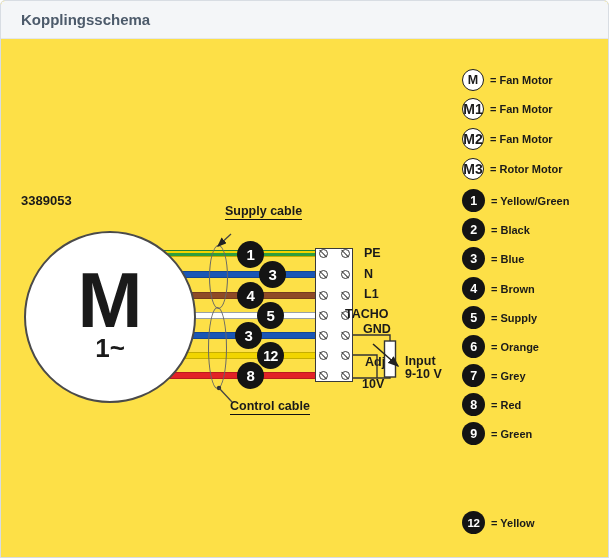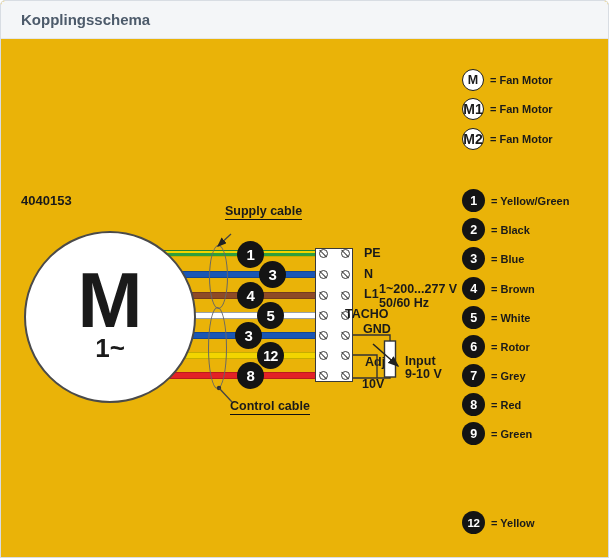--- a/index.html
+++ b/index.html
@@ -1,17 +1,17 @@
 <!DOCTYPE html>
 <html><head>
 <meta charset="utf-8">
 <style>
   html,body{margin:0;padding:0;background:#fff;}
   .page{position:relative;width:609px;height:558px;box-sizing:border-box;border:1px solid #d8dde3;
-        border-radius:5px 5px 0 0;background:#eab308;overflow:hidden;
+        border-radius:5px 5px 0 0;background:#fde047;overflow:hidden;
         font-family:"Liberation Sans","DejaVu Sans",sans-serif;color:#1a1a1a;}
   .header{position:absolute;left:0;top:0;width:100%;height:37px;background:#f4f6f8;
           border-bottom:1px solid #e3e6ea;border-radius:4px 4px 0 0;}
   .header-title{position:absolute;left:20px;top:10px;font-size:15px;font-weight:bold;color:#4d5b6b;}
 
   .diagram-text{position:absolute;font-weight:bold;font-size:12.5px;line-height:13px;white-space:nowrap;}
   .part-number{position:absolute;left:20px;top:192px;font-weight:bold;font-size:13px;}
 
   
   .wire{position:absolute;left:100px;width:216px;height:7px;box-sizing:border-box;z-index:1;
@@ -66,21 +66,21 @@
 </style>
 </head>
 <body>
 
 <div class="page">
 
   <div class="header">
     <div class="header-title">Kopplingsschema</div>
   </div>
 
-  <div class="part-number">4040153</div>
+  <div class="part-number">3389053</div>
 
   <div class="wire wire-yg" style="top:249px"></div>
   <div class="wire wire-blue" style="top:270px"></div>
   <div class="wire wire-brown" style="top:291px"></div>
   <div class="wire wire-white" style="top:311px"></div>
   <div class="wire wire-blue" style="top:331px"></div>
   <div class="wire wire-yellow" style="top:351px"></div>
   <div class="wire wire-red" style="top:371px"></div>
 
   <div class="motor">
@@ -116,24 +116,20 @@
   <span class="screw" style="left:340px;top:370px"></span>
 
   <div class="diagram-text tlabel" style="left:357px;top:246px">PE</div>
   <div class="diagram-text tlabel" style="left:357px;top:267px">N</div>
   <div class="diagram-text tlabel" style="left:357px;top:287px">L1</div>
   <div class="diagram-text tlabel" style="left:338px;top:307px">TACHO</div>
   <div class="diagram-text tlabel" style="left:356px;top:322px">GND</div>
   <div class="diagram-text tlabel" style="left:358px;top:355px">Adj</div>
   <div class="diagram-text tlabel" style="left:355px;top:377px">10V</div>
 
-  <div class="diagram-text" style="left:378px;top:281px;line-height:14px">
-    <div>1~200...277 V</div>
-    <div>50/60 Hz</div>
-  </div>
 
   <div class="diagram-text" style="left:404px;top:354px">
     <div>Input</div>
     <div>9-10 V</div>
   </div>
 
   <div class="diagram-text underlined" style="left:224px;top:204px">Supply cable</div>
   <div class="diagram-text underlined" style="left:229px;top:399px">Control cable</div>
 
   <svg class="overlay" viewBox="0 0 609 558">
@@ -160,44 +156,48 @@
     <span class="lg-label">= Fan Motor</span>
   </div>
   <div class="lg-row" style="top:96px">
     <span class="mcircle">M1</span>
     <span class="lg-label">= Fan Motor</span>
   </div>
   <div class="lg-row" style="top:126px">
     <span class="mcircle">M2</span>
     <span class="lg-label">= Fan Motor</span>
   </div>
+  <div class="lg-row" style="top:156px">
+    <span class="mcircle">M3</span>
+    <span class="lg-label">= Rotor Motor</span>
+  </div>
 
   <div class="lg-row" style="top:188px">
     <span class="ncircle">1</span>
     <span class="lg-label">= Yellow/Green</span>
   </div>
   <div class="lg-row" style="top:217px">
     <span class="ncircle">2</span>
     <span class="lg-label">= Black</span>
   </div>
   <div class="lg-row" style="top:246px">
     <span class="ncircle">3</span>
     <span class="lg-label">= Blue</span>
   </div>
   <div class="lg-row" style="top:276px">
     <span class="ncircle">4</span>
     <span class="lg-label">= Brown</span>
   </div>
   <div class="lg-row" style="top:305px">
     <span class="ncircle">5</span>
-    <span class="lg-label">= White</span>
+    <span class="lg-label">= Supply</span>
   </div>
   <div class="lg-row" style="top:334px">
     <span class="ncircle">6</span>
-    <span class="lg-label">= Rotor</span>
+    <span class="lg-label">= Orange</span>
   </div>
   <div class="lg-row" style="top:363px">
     <span class="ncircle">7</span>
     <span class="lg-label">= Grey</span>
   </div>
   <div class="lg-row" style="top:392px">
     <span class="ncircle">8</span>
     <span class="lg-label">= Red</span>
   </div>
   <div class="lg-row" style="top:421px">

